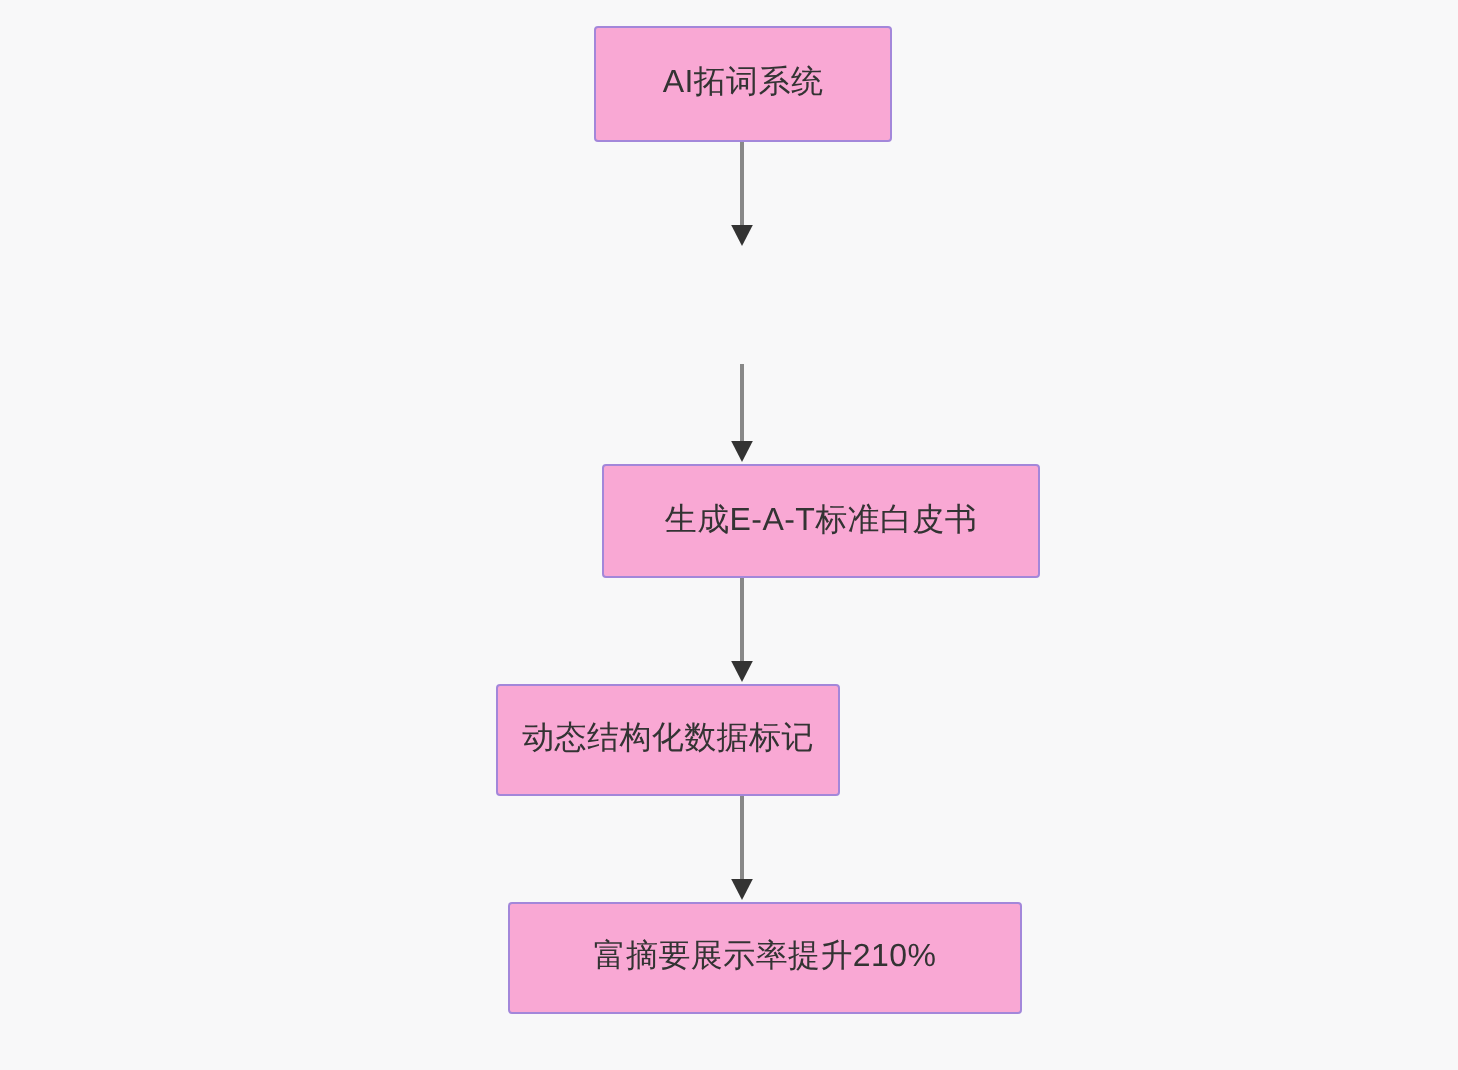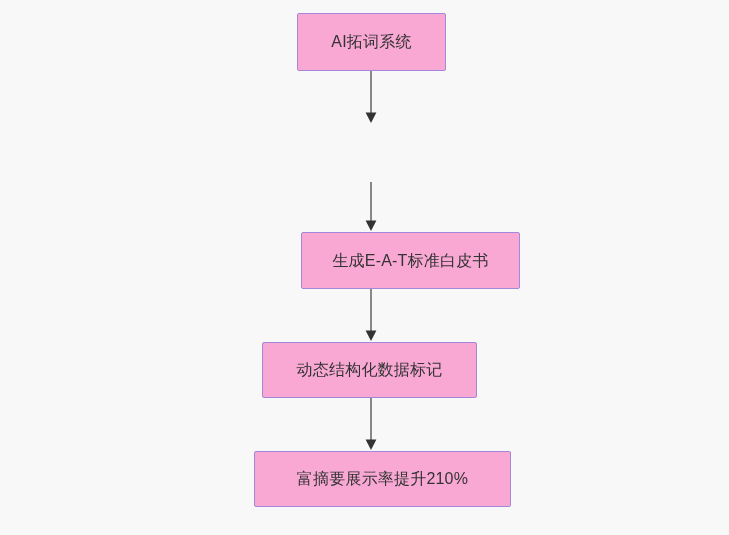--- a/index.html
+++ b/index.html
@@ -80,21 +80,21 @@
 
   <div class="node" style="left:297px; top:13px; width:149px; height:58px;">
     <span class="node-label">AI拓词系统</span>
   </div>
 
 
   <div class="node" style="left:261px; top:232px; width:219px; height:57px;margin-left:40px;">
     <span class="node-label">生成E-A-T标准白皮书</span>
   </div>
 
-  <div class="node" style="left:262px; top:342px; width:215px; height:56px;">
+  <div class="node" style="left:248px; top:342px; width:172px; height:56px;">
     <span class="node-label">动态结构化数据标记</span>
   </div>
 
   <div class="node" style="left:254px; top:451px; width:257px; height:56px;">
     <span class="node-label">富摘要展示率提升210%</span>
   </div>
 
 </div>
 
 </body></html>

